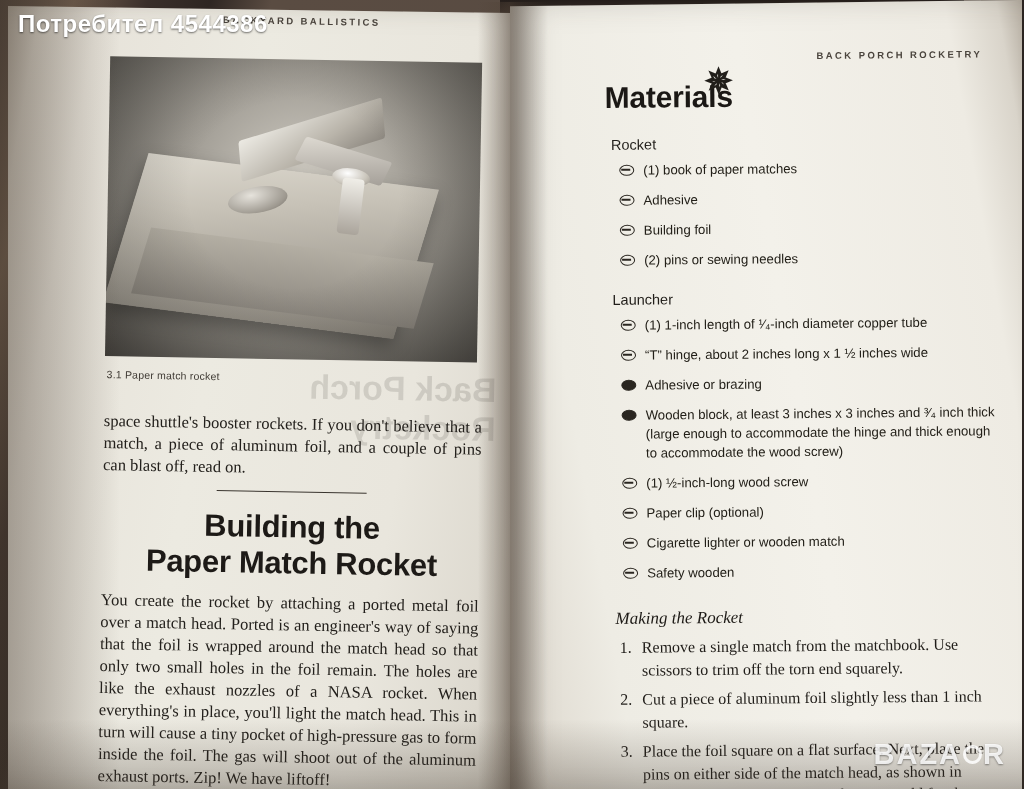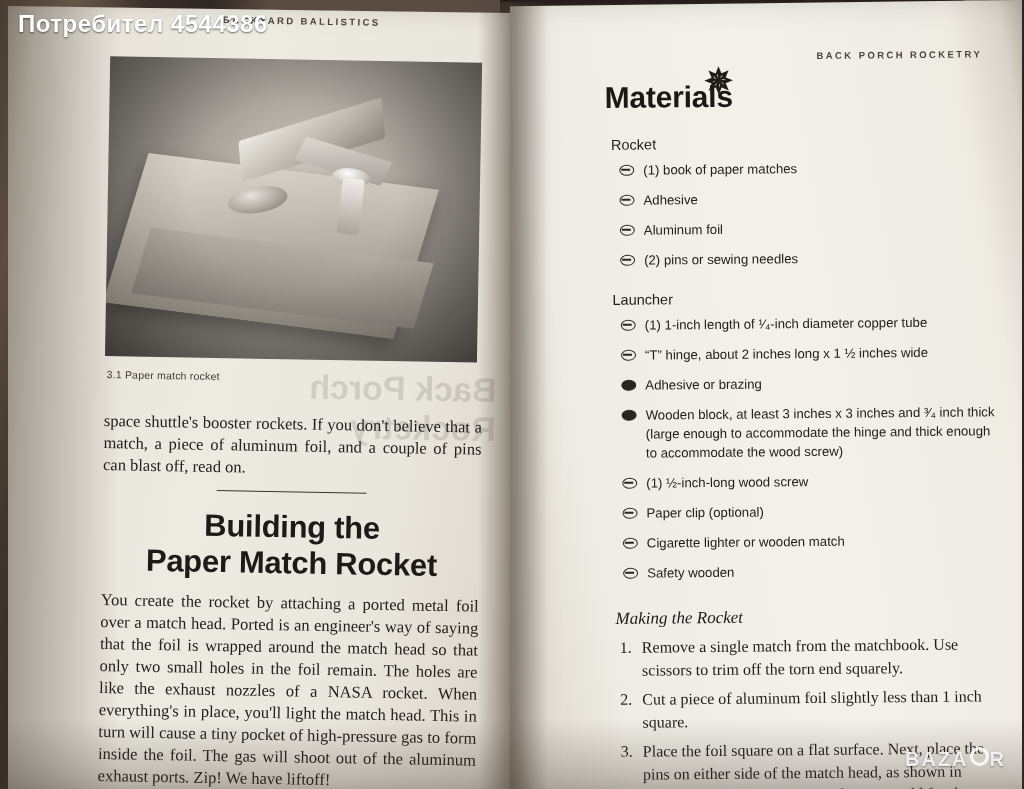--- a/index.html
+++ b/index.html
@@ -333,21 +333,21 @@
     font-weight: bold;
     color: #ffffff;
     text-shadow: 0 1px 2px rgba(0,0,0,0.55);
     letter-spacing: 0.5px;
   }
   .wm-bazar {
     position: absolute;
     right: 18px;
     bottom: 18px;
     font-family: "Liberation Sans", sans-serif;
-    font-size: 20px;
+    font-size: 29px;
     font-weight: bold;
     color: rgba(255,255,255,0.85);
     letter-spacing: 2px;
     text-shadow: 0 1px 2px rgba(0,0,0,0.4);
     display: flex;
     align-items: center;
     gap: 2px;
   }
   .wm-bazar .dot {
     display: inline-block;
@@ -420,21 +420,21 @@
 
       <div class="materials-title">
         <span>Materials</span>
         <span class="star">✵</span>
       </div>
 
       <div class="sub-head">Rocket</div>
       <ul class="mat-list">
         <li><span class="bullet"></span><span>(1) book of paper matches</span></li>
         <li><span class="bullet"></span><span>Adhesive</span></li>
-        <li><span class="bullet"></span><span>Aluminum foil</span></li>
+        <li><span class="bullet"></span><span>Building foil</span></li>
         <li><span class="bullet"></span><span>(2) pins or sewing needles</span></li>
       </ul>
 
       <div class="sub-head">Launcher</div>
       <ul class="mat-list">
         <li><span class="bullet"></span><span>(1) 1-inch length of ¹⁄₄-inch diameter copper tube</span></li>
         <li><span class="bullet"></span><span>“T” hinge, about 2 inches long x 1 ½ inches wide</span></li>
         <li><span class="bullet solid"></span><span>Adhesive or brazing</span></li>
         <li><span class="bullet solid"></span><span>Wooden block, at least 3 inches x 3 inches and ³⁄₄ inch thick (large enough to accommodate the hinge and thick enough to accommodate the wood screw)</span></li>
         <li><span class="bullet"></span><span>(1) ½-inch-long wood screw</span></li>

